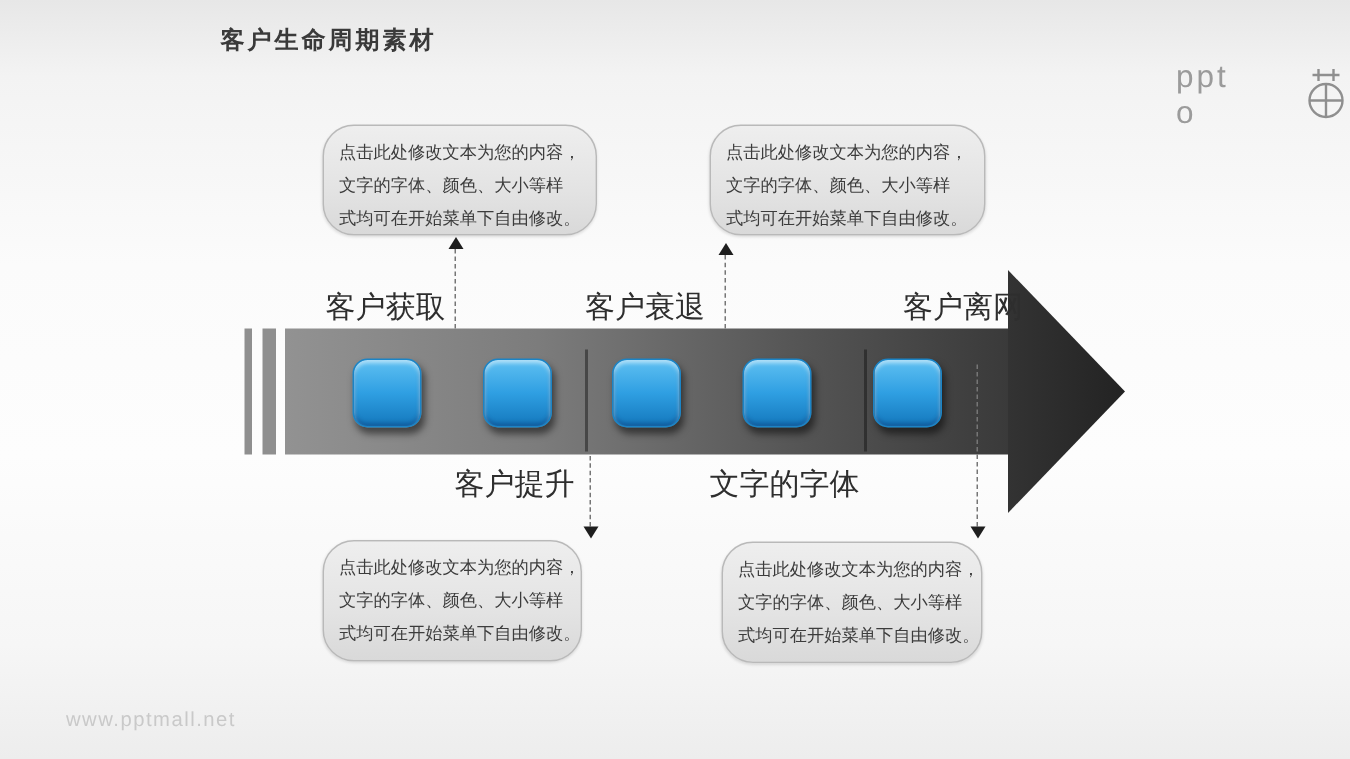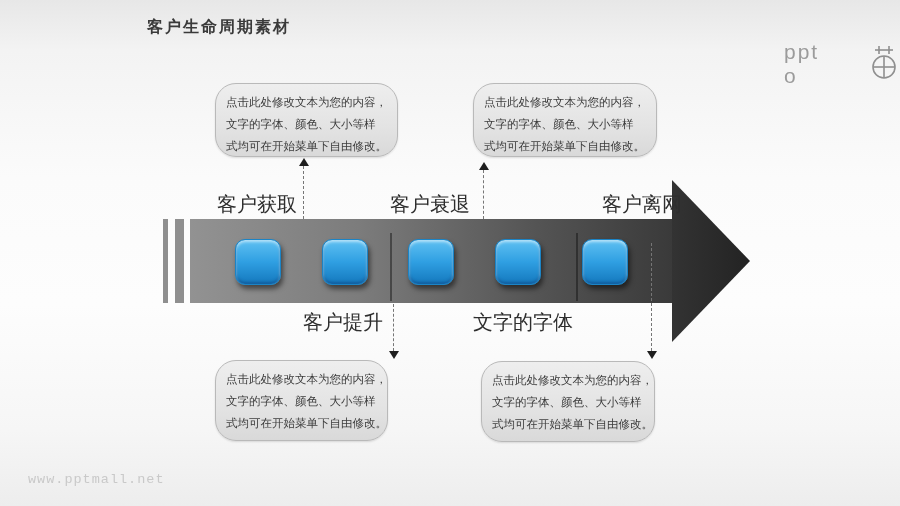--- a/index.html
+++ b/index.html
@@ -73,22 +73,22 @@
     padding:7px 10px;box-sizing:border-box;overflow:hidden;
   }
   .callout .line{
     white-space:nowrap;font-size:11.5px;line-height:22px;color:#3c3c3c;
   }
   .callout.tl{left:215px;top:83px;width:183px;height:74px;}
   .callout.tr{left:473px;top:83px;width:184px;height:74px;}
   .callout.bl{left:215px;top:360px;width:173px;height:81px;}
   .callout.br{left:481px;top:361px;width:174px;height:81px;}
   .watermark{
-    position:absolute;left:28px;top:472px;
-    font-size:13.5px;color:#c9c9c9;letter-spacing:1px;font-family:Liberation Mono, monospace;
+    position:absolute;left:44px;top:472px;
+    font-size:13.5px;color:#c9c9c9;letter-spacing:1px;
   }
 </style>
 </head>
 <body>
 
 <div class="slide">
 
   <div class="page-title">客户生命周期素材</div>
 
   <div class="logo">

